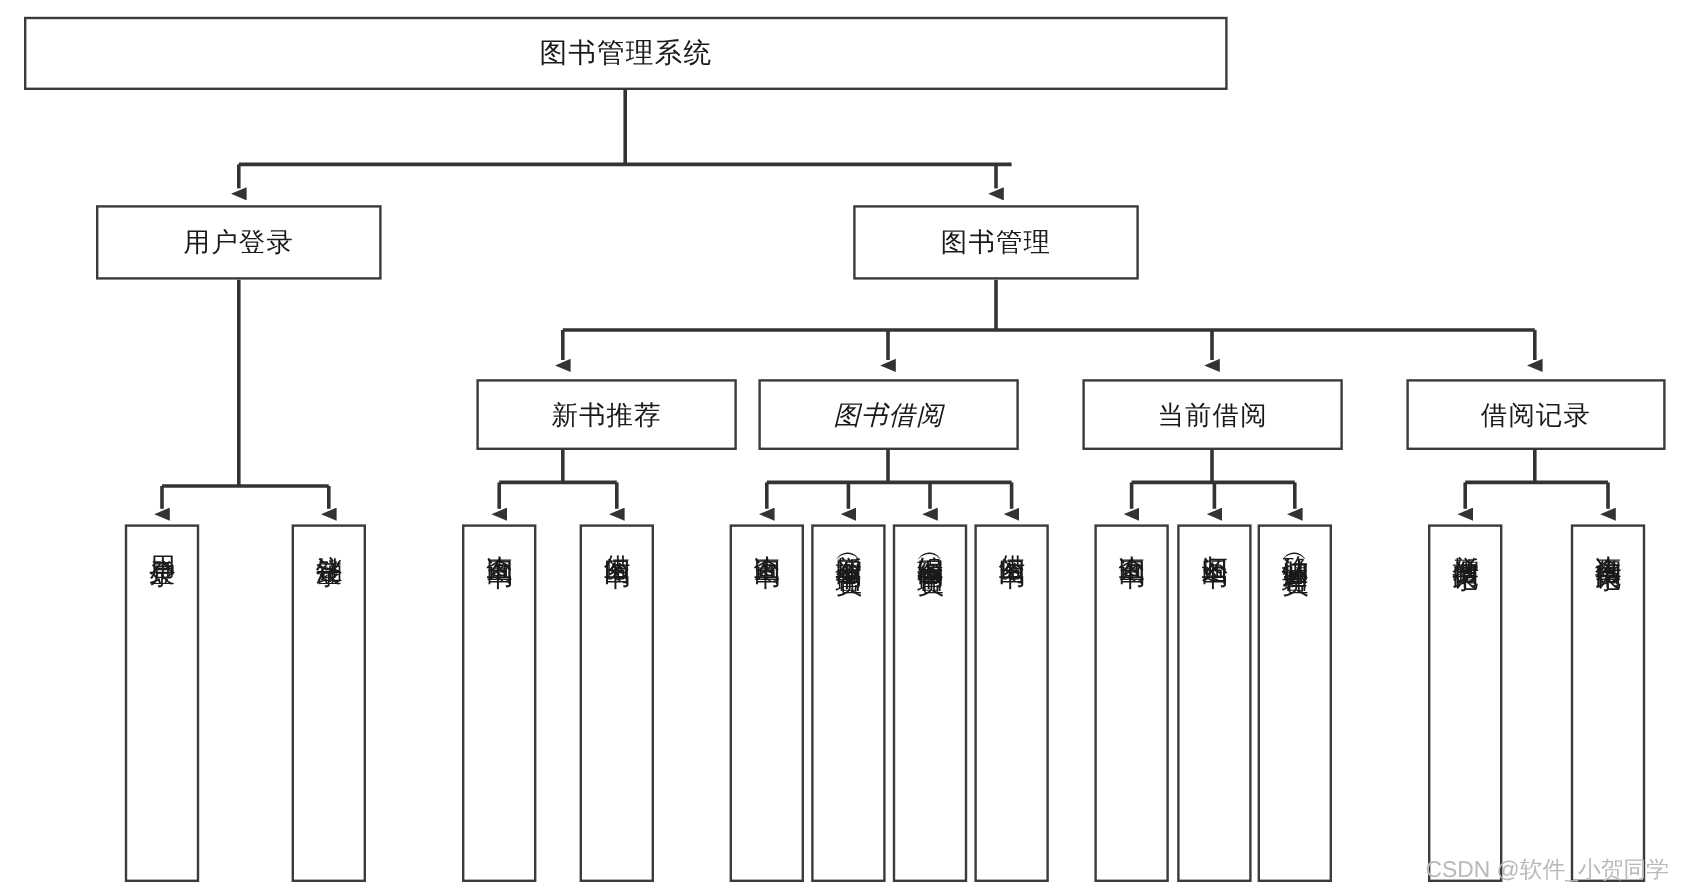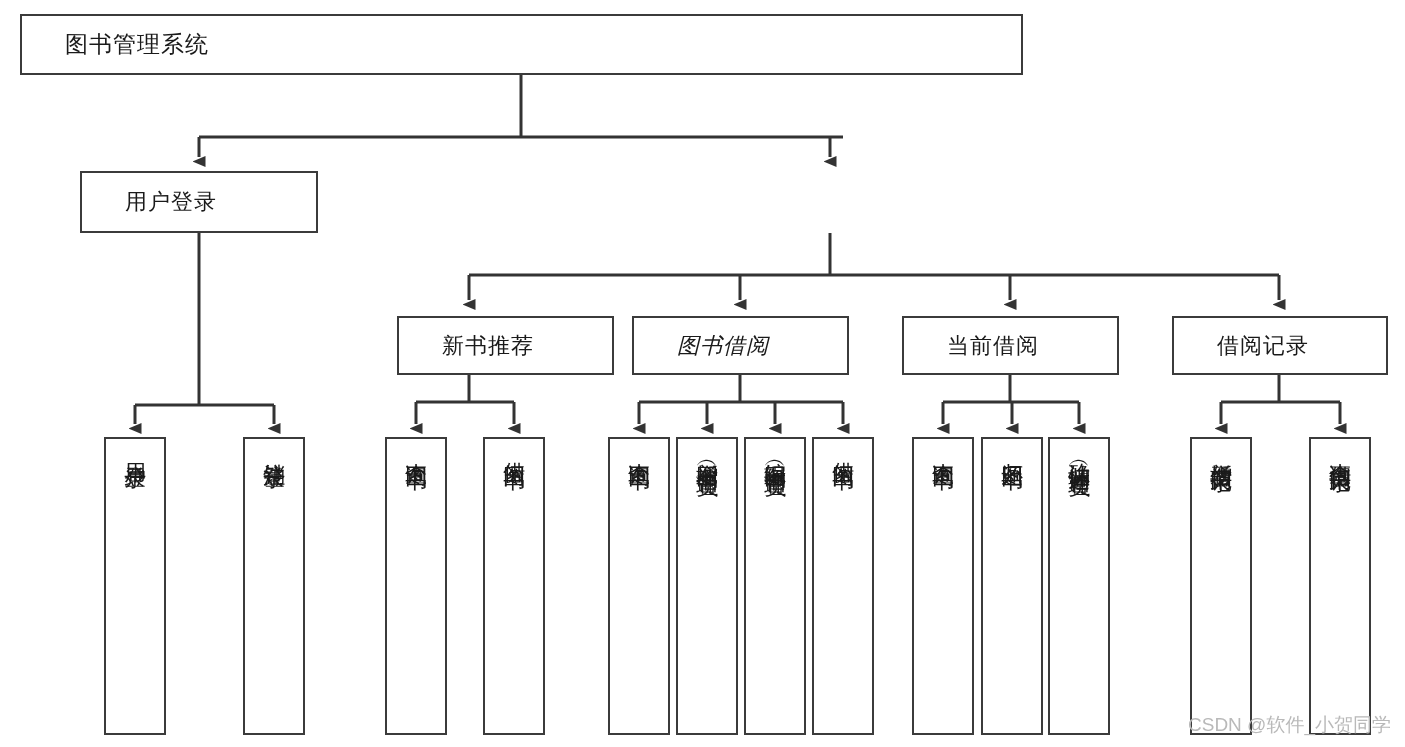--- a/index.html
+++ b/index.html
@@ -25,23 +25,22 @@
     height: 747px;
   }
   .node {
     position: absolute;
     box-sizing: border-box;
     border: 2px solid #3b3b3b;
     background: #ffffff;
     color: #1a1a1a;
     display: flex;
     align-items: center;
-    justify-content: flex-start;
+    justify-content: center;
     z-index: 2;
-    padding-left: 43px;
   }
   .node .label {
     display: block;
     text-align: center;
     line-height: 1.18;
     letter-spacing: 1px;
   }
   .node.horiz .label {
     font-size: 22px;
   }
@@ -129,20 +128,23 @@
   </svg>
 
   <div class="node root horiz" style="left:20px; top:14px; width:1003px; height:61px;">
     <span class="label">图书管理系统</span>
   </div>
 
   <div class="node horiz" style="left:80px; top:171px; width:238px; height:62px;">
     <span class="label">用户登录</span>
   </div>
 
+  <div class="node horiz" style="left:711px; top:171px; width:238px; height:62px;">
+    <span class="label">图书管理</span>
+  </div>
 
   <div class="node horiz" style="left:361px; top:316px; width:217px; height:59px;margin-left:36px;">
     <span class="label">新书推荐</span>
   </div>
 
   <div class="node horiz" style="left:632px; top:316px; width:217px; height:59px;font-style:italic;">
     <span class="label">图书借阅</span>
   </div>
 
   <div class="node horiz" style="left:1172px; top:316px; width:216px; height:59px;">

